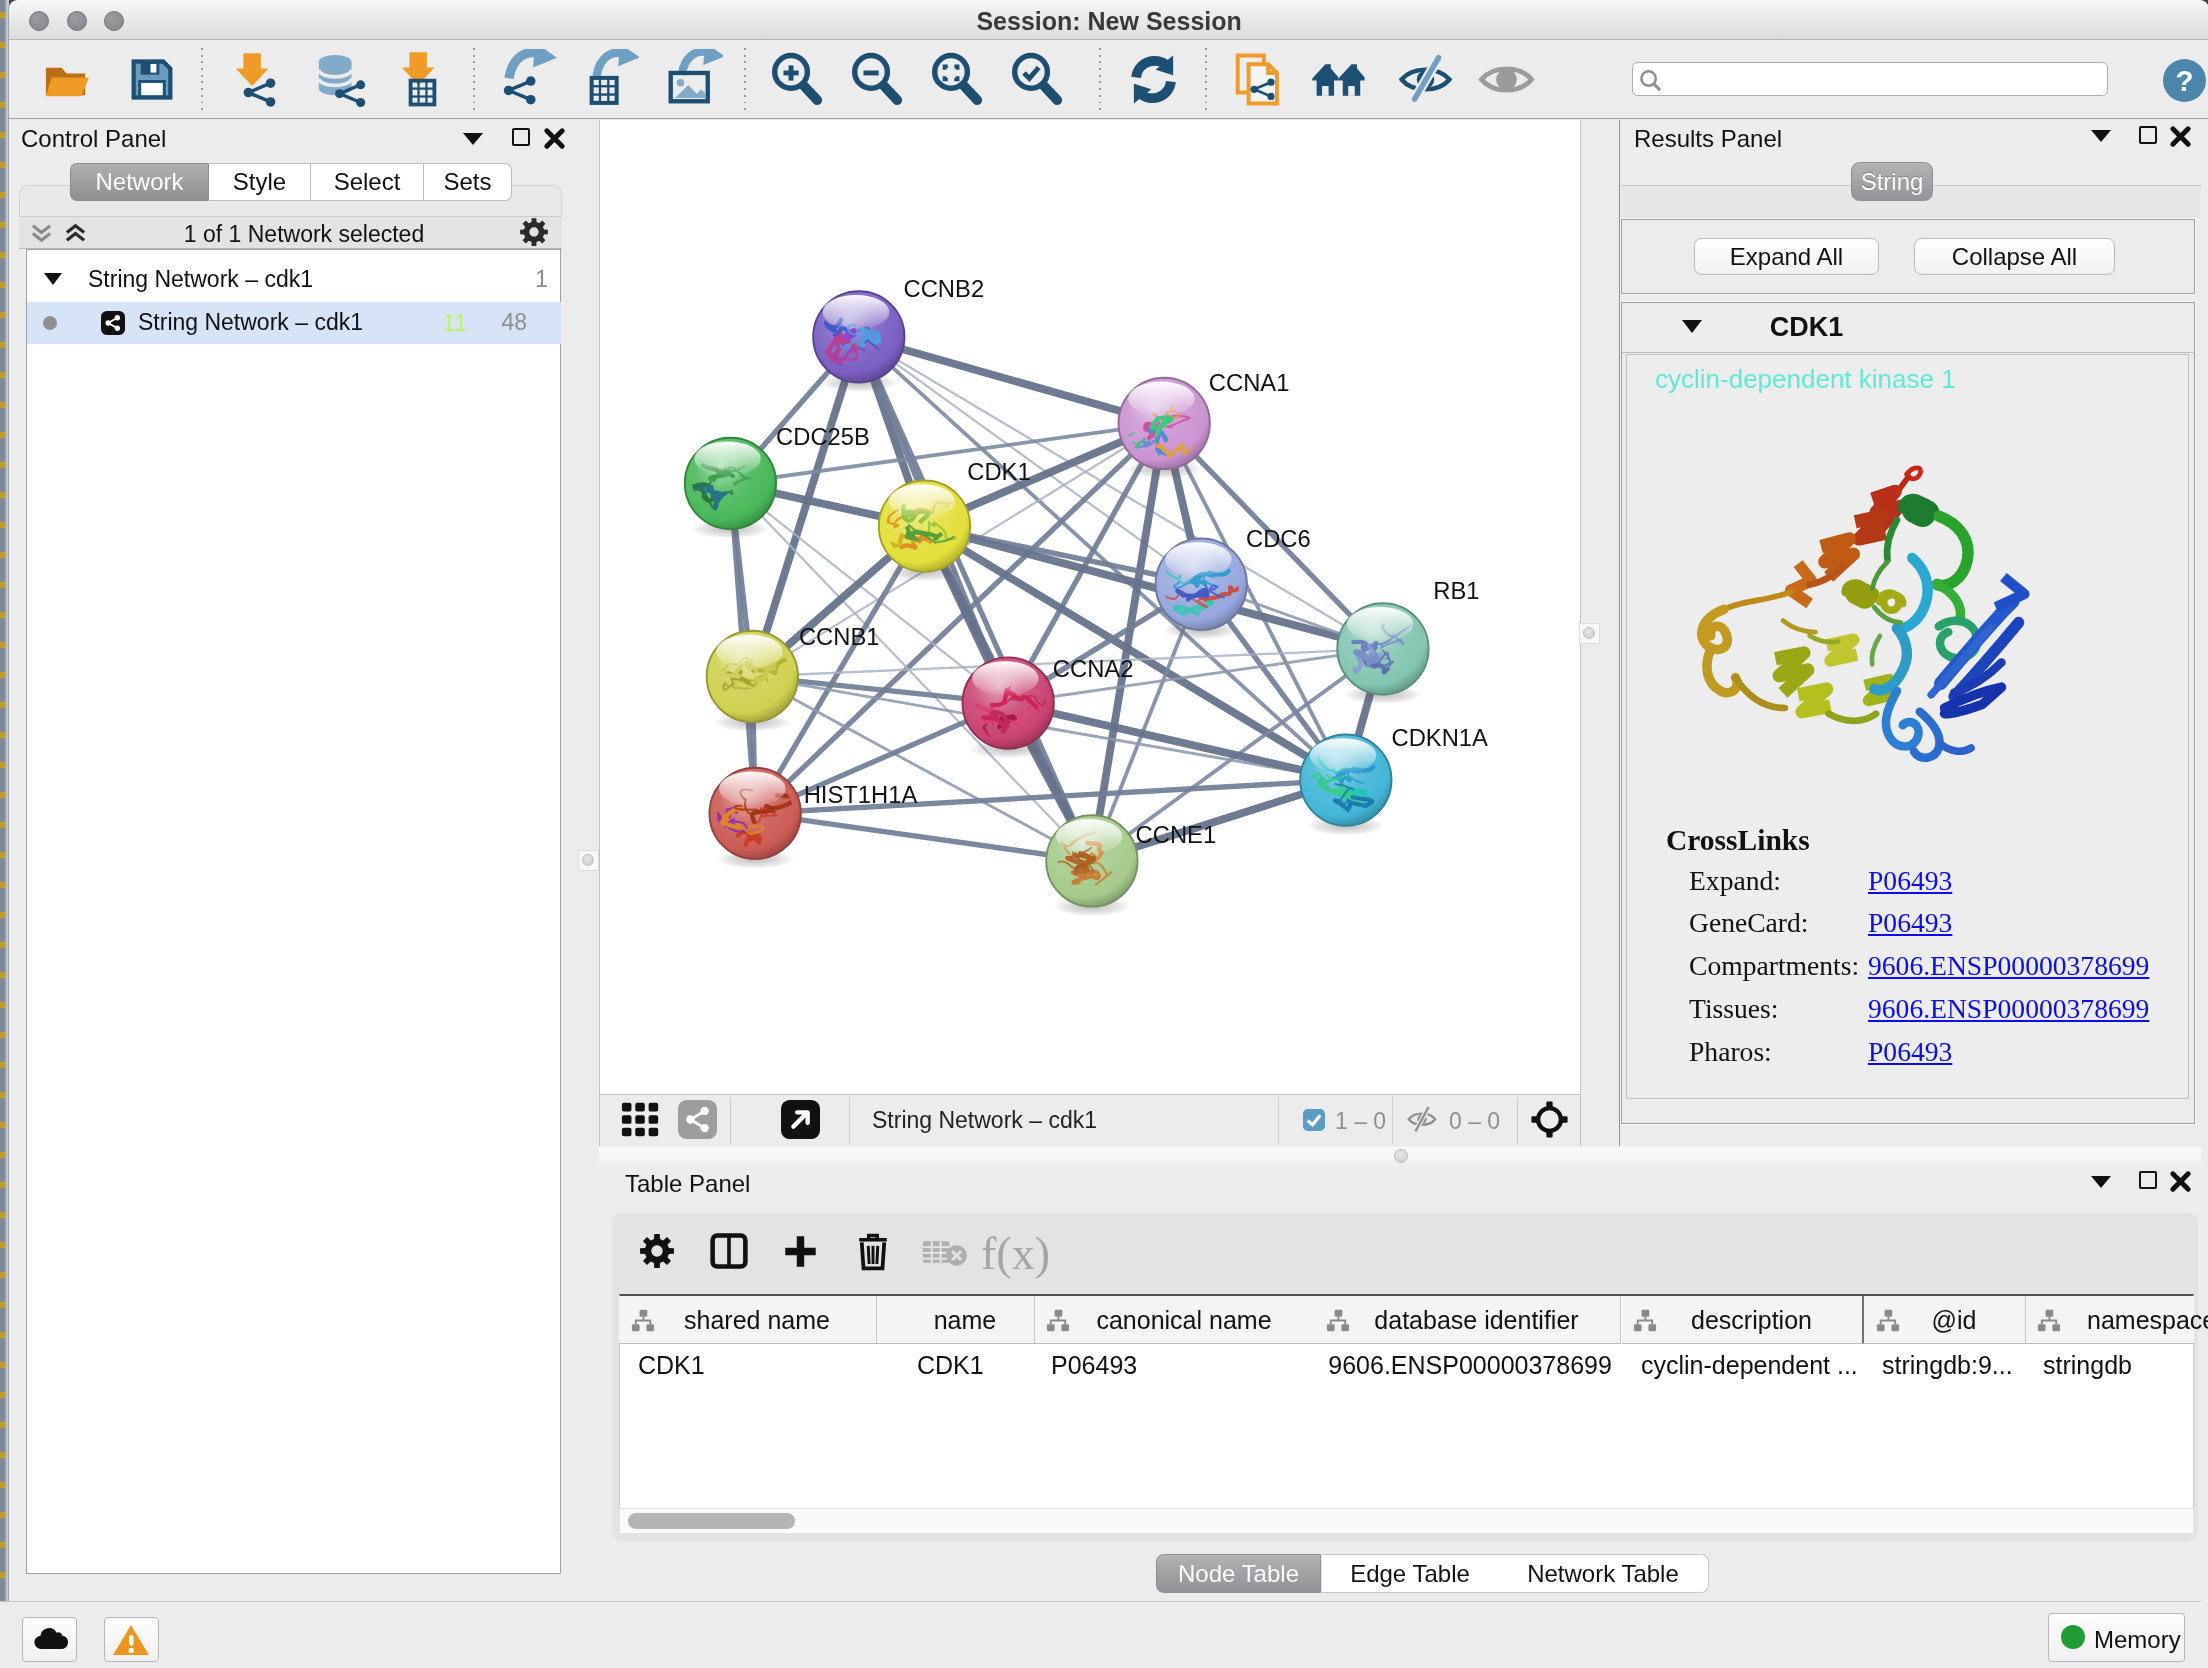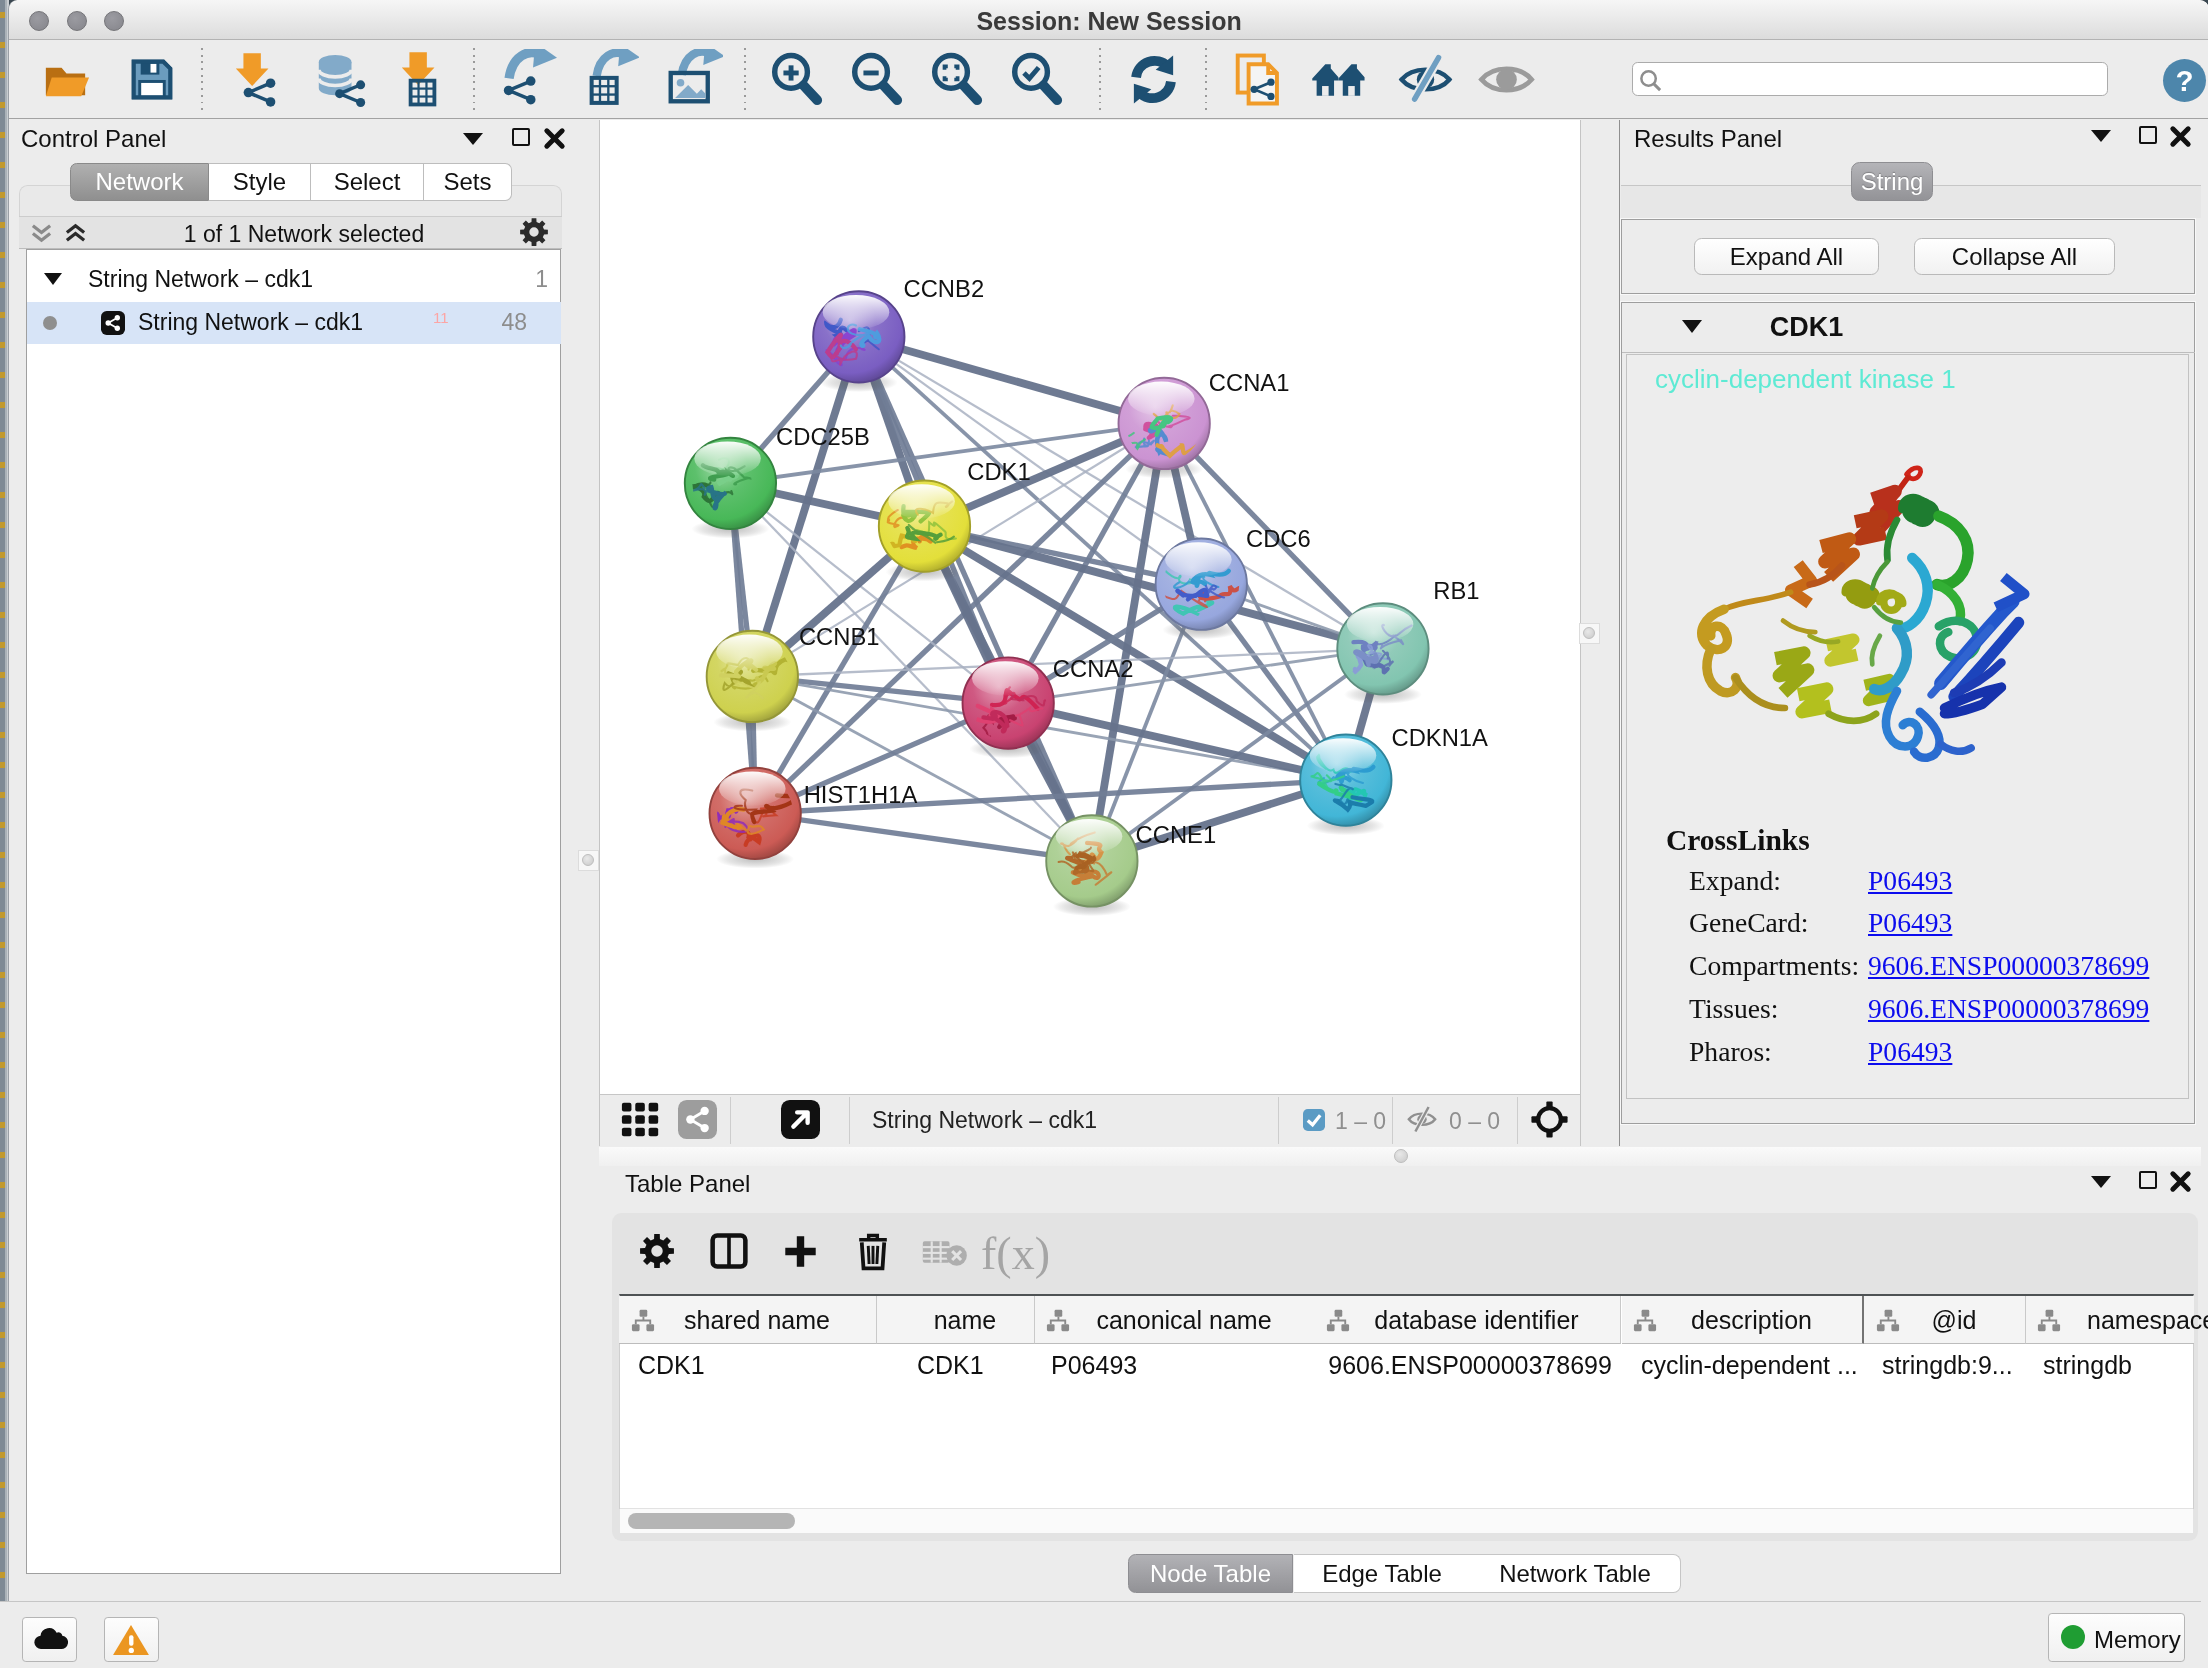--- a/index.html
+++ b/index.html
@@ -46,21 +46,21 @@
 .xl-link { font-size:27.6px; color:#0c0cee; text-decoration:underline; }
 
 #tp-bg { left:599px; top:1166px; width:1602px; height:434px; background:#ececec; }
 #tp-title { left:625px; top:1170px; font-size:24px; color:#111; }
 #tp-box { left:612px; top:1213px; width:1586px; height:328px; background:#e3e3e3; border-radius:9.5px; }
 #tbl { left:619px; top:1294px; width:1575px; height:215px; background:#fff; border:1px solid #cfcfcf; border-top:2.9px solid #4e5254; }
 .th { top:1296px; height:48px; background:#f4f4f4; border-bottom:1px solid #bcbcbc; font-size:25px; color:#111; text-align:center; line-height:48px;padding-left:19px; }
 .td { top:1345px; height:40px; font-size:25px; color:#111; line-height:40px; }
 #tscroll { left:620px; top:1508px; width:1573px; height:25px; background:#fafafa; border-top:1px solid #e2e2e2; }
 #tthumb { left:628px; top:1513px; width:167px; height:16px; background:#b5b5b5; border-radius:8.6px; }
-.btab { top:1554px; height:39px; background:#fff; border:1px solid #c6c6c6; font-size:24px; color:#111; text-align:center; line-height:37px; }
+.btab { top:1554px; height:39px; background:#fff; border:1px solid #c6c6c6; font-size:24px; color:#111; text-align:center; line-height:37px;margin-left:28px; }
 .btab.sel { background:linear-gradient(#b2b2b6,#929296); color:#fff; border-color:#8e8e92; }
 
 #statusbar { left:0px; top:1601px; width:2201px; height:68px; background:#ececec; border-top:1px solid #c6c6c6; }
 .sbtn { top:1617px; height:45px; background:linear-gradient(#fdfdfd,#f0f0f0); border:1.9px solid #b5b5b5; border-radius:3.8px; }
 </style></head>
 <body>
 <div class="abs" id="strip"></div>
 <div class="abs" id="stripdots"></div>
 <div class="abs" id="win">
   <div class="abs" id="titlebar"></div>
@@ -242,21 +242,21 @@
 <svg class="abs" style="left:101px;top:311px" width="24" height="24" viewBox="0 0 25 25">
       <g stroke="#fff" stroke-width="2">
         <line x1="7.5" y1="12.5" x2="17" y2="7"></line>
         <line x1="7.5" y1="12.5" x2="17" y2="18"></line>
       </g>
       <circle cx="7.5" cy="12.5" r="2.8" fill="#fff"></circle>
       <circle cx="17" cy="7" r="2.8" fill="#fff"></circle>
       <circle cx="17" cy="18" r="2.8" fill="#fff"></circle>
     </svg>
 <div class="abs" style="left:138px;top:309px;font-size:23px;color:#111">String Network – cdk1</div>
-<div class="abs" style="left:433px;top:309px;width:44px;text-align:left;font-size:15px;color:#fca5a5">11</div>
+<div class="abs" style="left:433px;top:309px;width:44px;text-align:center;font-size:24px;color:#bef264">11</div>
 <div class="abs" style="left:483px;top:309px;width:44px;text-align:right;font-size:23px;color:#8d8d8d">48</div>
 <div class="abs" style="left:578px;top:850px;width:21px;height:21px;background:#f7f7f7;border:1px solid #dcdcdc"></div>
 <div class="abs gutter-dot" style="left:582px;top:854px;width:12.4px;height:12.4px"></div>
 </div>
 
 <div id="networkpanel">
 <div class="abs" id="netpanel"></div>
 <svg id="netsvg" width="981" height="974" viewBox="0 0 1031 1024" style="position:absolute;left:599px;top:120px">
 <defs>
 <radialGradient id="gCCNB2" cx="40%" cy="32%" r="72%">

